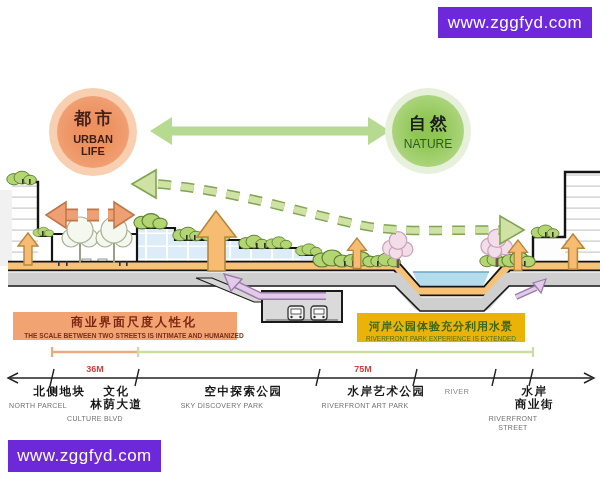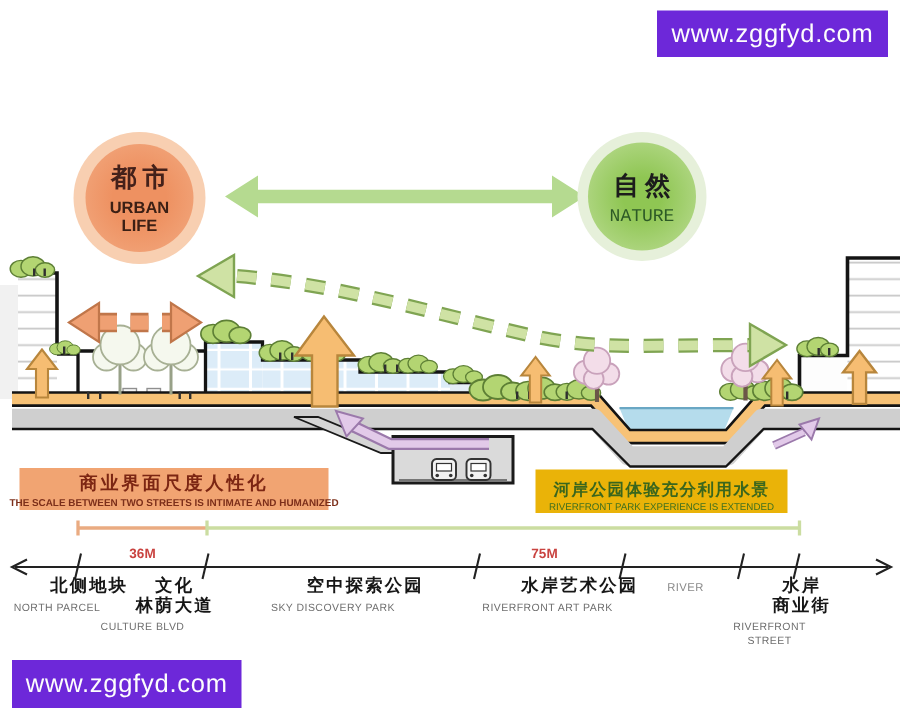--- a/index.html
+++ b/index.html
@@ -13,23 +13,23 @@
   .circle{position:absolute;border-radius:50%;display:flex;align-items:center;justify-content:center;}
   .circle .inner{border-radius:50%;display:flex;flex-direction:column;align-items:center;
                  justify-content:center;text-align:center;}
   .circle-urban{left:49px;top:88px;width:88px;height:88px;background:#f8cfb1;}
   .circle-urban .inner{width:72px;height:72px;background:radial-gradient(circle,#ee9161 35%,#f1a378 80%,#f5b893 100%);}
   .circle-urban .zh{font-size:17px;font-weight:bold;color:#44211a;letter-spacing:4px;margin-left:4px;}
   .circle-urban .en{font-size:11px;font-weight:bold;color:#3c2015;line-height:12px;width:52px;margin-top:3px;text-align:center;}
   .circle-nature{left:385px;top:88px;width:86px;height:86px;background:#e6f0da;}
   .circle-nature .inner{width:72px;height:72px;background:radial-gradient(circle,#8fc653 25%,#abd47c 70%,#c8e3a9 100%);}
   .circle-nature .zh{font-size:17px;font-weight:bold;color:#1c1c1c;letter-spacing:4px;margin-left:4px;}
-  .circle-nature .en{font-size:12px;color:#2d5a26;margin-top:2px;font-family:Liberation Mono, monospace;}
+  .circle-nature .en{font-size:12px;color:#2d5a26;margin-top:2px;}
   .callout{position:absolute;display:flex;flex-direction:column;align-items:center;justify-content:center;text-align:center;}
-  .callout-street{left:13px;top:312px;width:206px;height:28px;background:#f1a472;}
+  .callout-street{left:13px;top:312px;width:206px;height:28px;background:#f1a472;padding-left:18px;}
   .callout-street .zh{font-size:12px;font-weight:bold;color:#7c2613;letter-spacing:2px;}
   .callout-street .en{font-size:6.6px;font-weight:bold;color:#7c2f1a;margin-top:1px;white-space:nowrap;}
   .callout-river{left:357px;top:313px;width:168px;height:29px;background:#eab308;justify-content:flex-end;}
   .callout-river .zh{font-size:11px;font-weight:bold;color:#3a661d;letter-spacing:1px;}
   .callout-river .en{font-size:6.5px;color:#41701f;margin-top:1px;white-space:nowrap;}
   .dim{position:absolute;top:364px;transform:translateX(-50%);font-size:9px;font-weight:bold;color:#c94340;}
   .dim-street{left:95px;} .dim-park{left:363px;}
   .zone{position:absolute;top:385px;transform:translateX(-50%);text-align:center;}
   .zone .zh{display:block;font-size:11.5px;font-weight:bold;color:#161616;letter-spacing:1.5px;
             line-height:13px;white-space:nowrap;margin-left:43px;}

